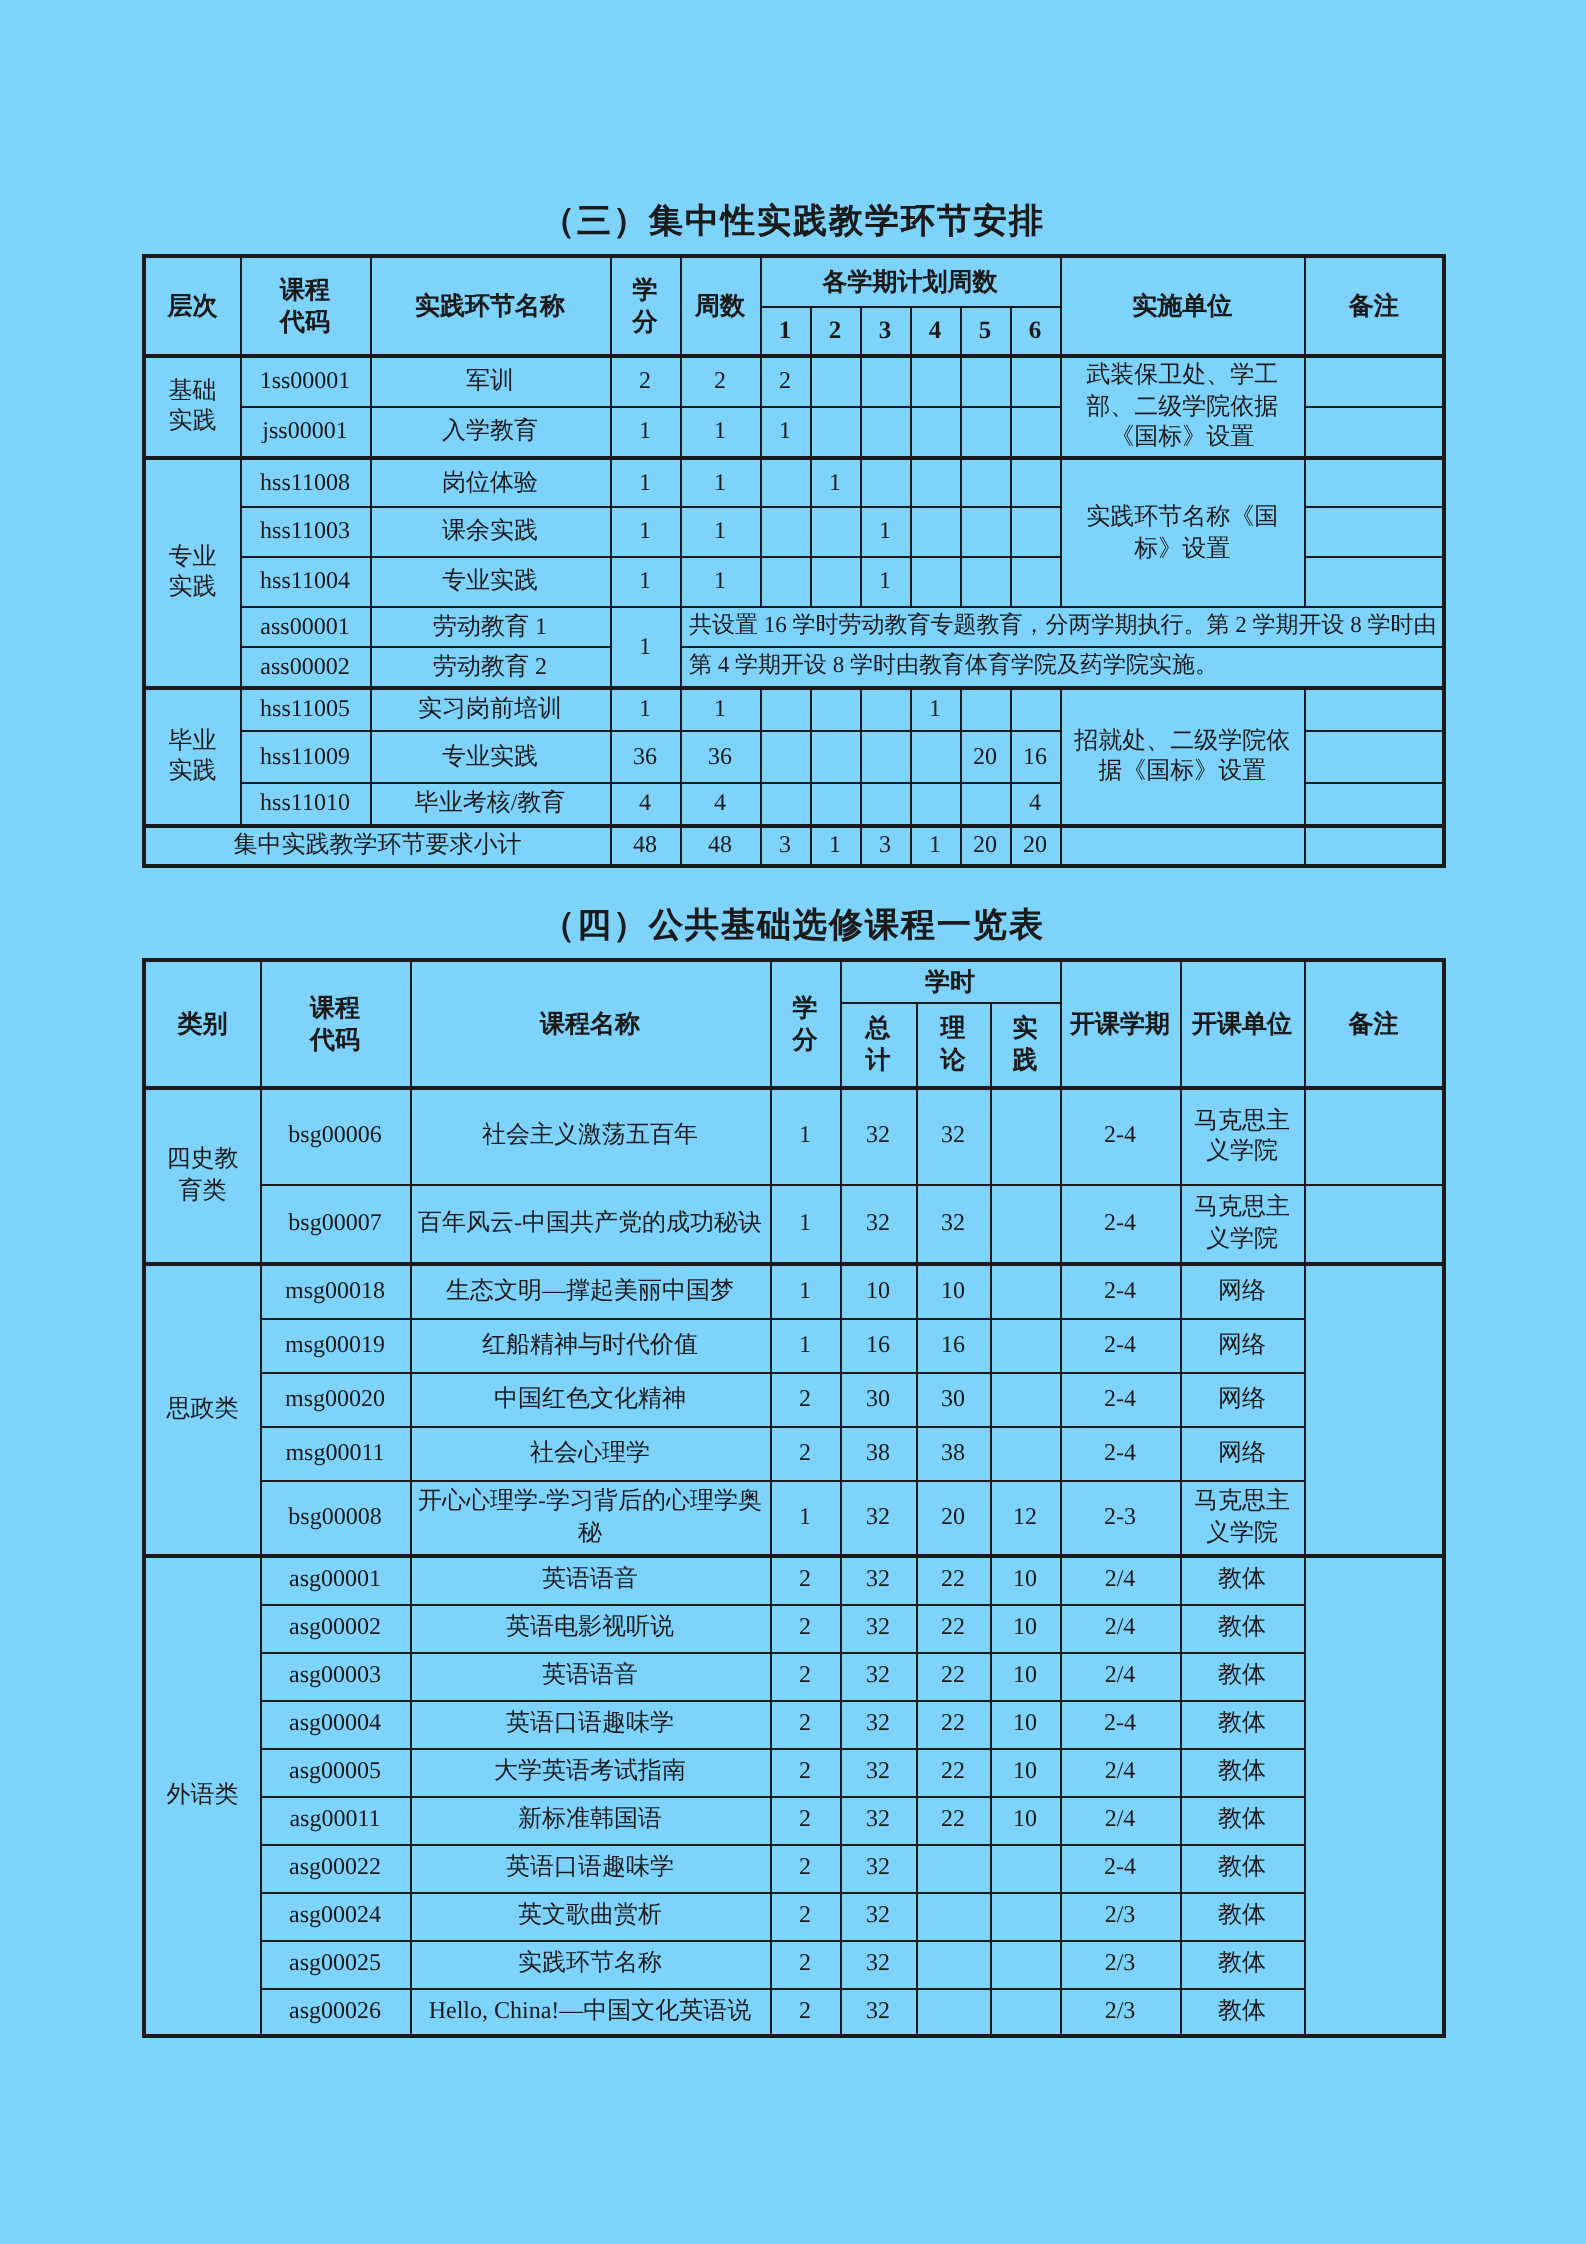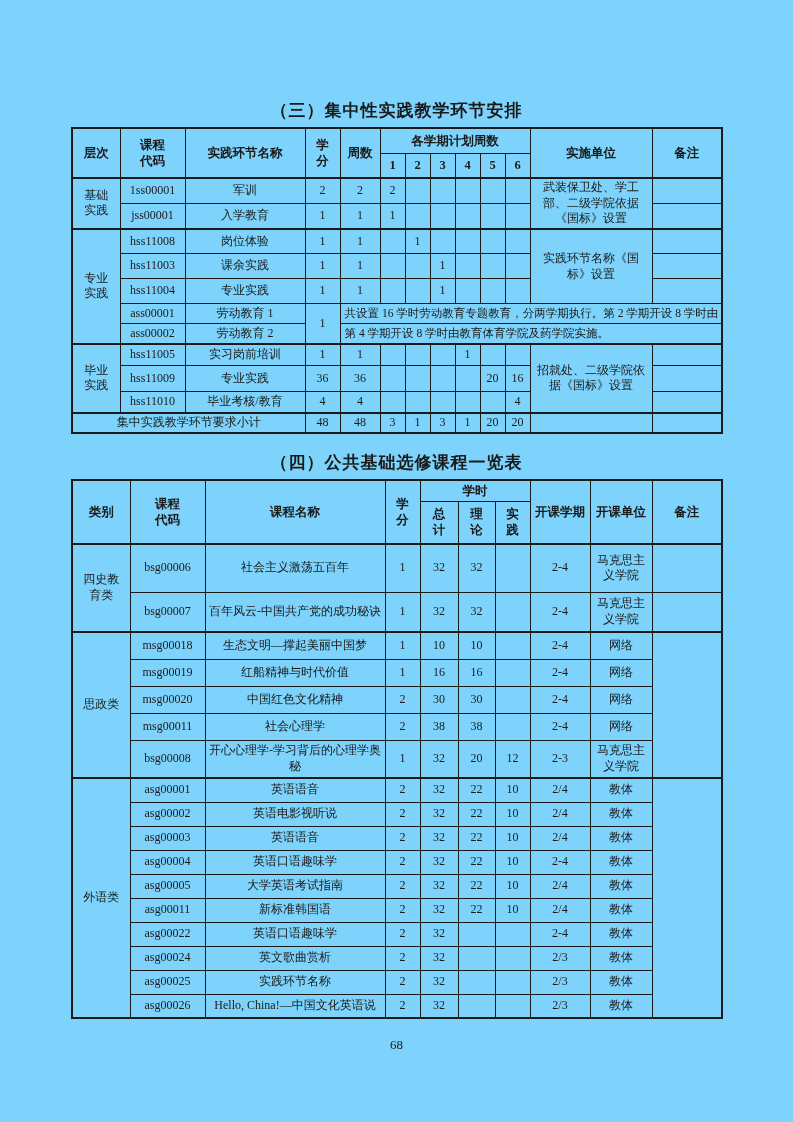--- a/index.html
+++ b/index.html
@@ -424,15 +424,14 @@
       <td>2</td>
       <td>32</td>
       <td></td>
       <td></td>
       <td>2/3</td>
       <td>教体</td>
     </tr>
   </tbody>
     </table>
 
-  <div id="page-num">68</div>
 
 </div>
 
 </body></html>

